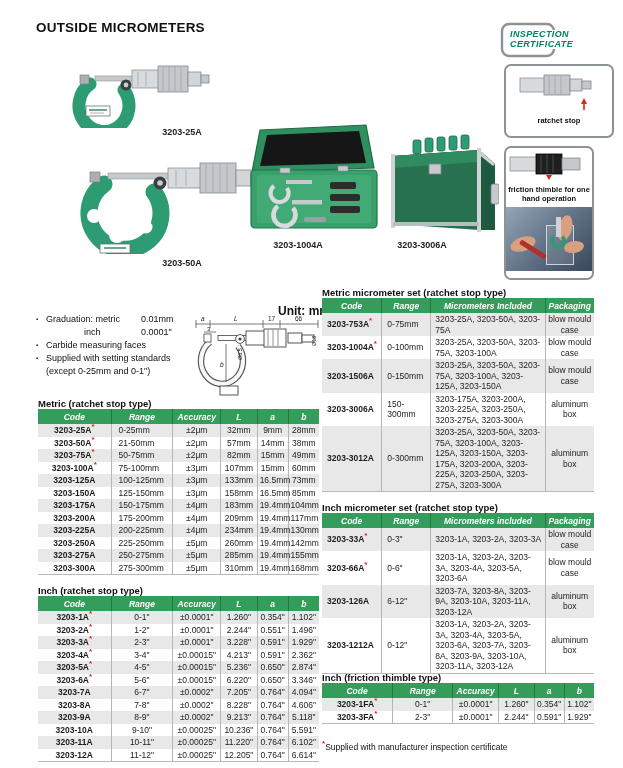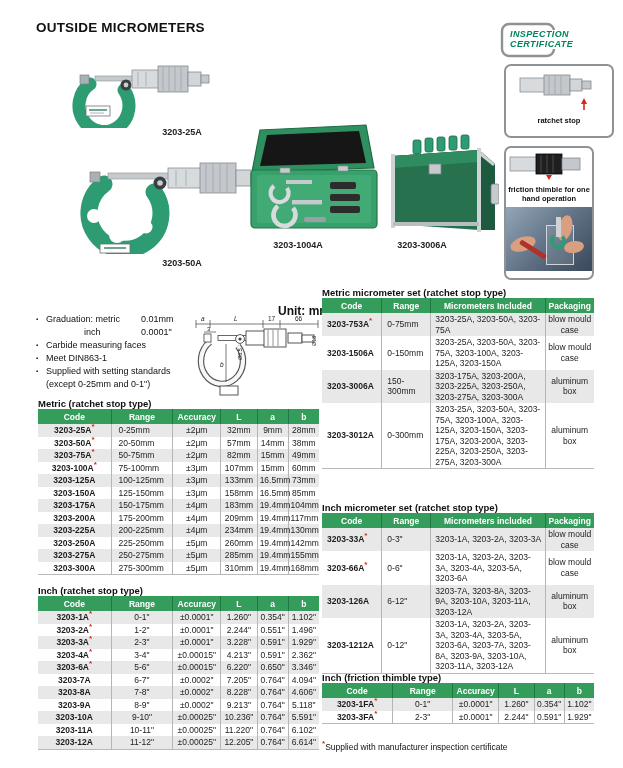--- a/index.html
+++ b/index.html
@@ -41,21 +41,21 @@
 
   .unit-label { font-size:12px; font-weight:bold; color:#111; }
 
   
   .sec-title { font-size:9.5px; font-weight:bold; color:#101010; }
 
   
   table.data-table { border-collapse:collapse; width:100%; table-layout:fixed; font-size:8.5px; color:#222;
     border-bottom:1px solid #b9b9b9; }
   table.data-table th {
-    background:#359d5c; color:#fff; font-weight:bold; font-size:8.5px;
+    background:#359d5c; color:#fff; font-weight:bold; font-style:italic; font-size:8.5px;
     padding:2.5px 1px; border-right:1px solid #1e7a40; text-align:center;
   }
   table.data-table th:last-child { border-right:none; }
   table.data-table td {
     padding:1px 2px; text-align:center; border-right:1px solid #b5b5b5;
     line-height:10.5px; vertical-align:middle;
   }
   table.data-table td:last-child { border-right:none; }
   table.data-table tbody tr:nth-child(odd) { background:#e8e8e8; }
   table.data-table tbody tr:nth-child(even) { background:#fff; }
@@ -226,24 +226,20 @@
       <span>0.01mm</span>
     </div>
     <div class="feat-line">
       <span class="feat-bullet"></span>
       <span class="feat-indent">inch</span>
       <span>0.0001"</span>
     </div>
     <div class="feat-line">
       <span class="feat-bullet">▪</span>
       <span class="feat-cont">Carbide measuring faces</span>
-    </div>
-    <div class="feat-line">
-      <span class="feat-bullet">▪</span>
-      <span class="feat-cont">Meet DIN863-1</span>
     </div>
     <div class="feat-line">
       <span class="feat-bullet">▪</span>
       <span class="feat-cont">Supplied with setting standards</span>
     </div>
     <div class="feat-line">
       <span class="feat-bullet"></span>
       <span class="feat-cont">(except 0-25mm and 0-1")</span>
     </div>
   </div>
@@ -298,21 +294,21 @@
         <tr>
           <td><span class="code">3203-25A</span><span class="star">*</span></td>
           <td>0-25mm</td>
           <td>±2μm</td>
           <td>32mm</td>
           <td>9mm</td>
           <td>28mm</td>
         </tr>
         <tr>
           <td><span class="code">3203-50A</span><span class="star">*</span></td>
-          <td>20-50mm</td>
+          <td>21-50mm</td>
           <td>±2μm</td>
           <td>57mm</td>
           <td>14mm</td>
           <td>38mm</td>
         </tr>
         <tr>
           <td><span class="code">3203-75A</span><span class="star">*</span></td>
           <td>50-75mm</td>
           <td>±2μm</td>
           <td>82mm</td>
@@ -433,20 +429,28 @@
         </tr>
         <tr>
           <td><span class="code">3203-4A</span><span class="star">*</span></td>
           <td>3-4"</td>
           <td>±0.00015"</td>
           <td>4.213"</td>
           <td>0.591"</td>
           <td>2.362"</td>
         </tr>
         <tr>
+          <td><span class="code">3203-5A</span><span class="star">*</span></td>
+          <td>4-5"</td>
+          <td>±0.00015"</td>
+          <td>5.236"</td>
+          <td>0.650"</td>
+          <td>2.874"</td>
+        </tr>
+        <tr>
           <td><span class="code">3203-6A</span><span class="star">*</span></td>
           <td>5-6"</td>
           <td>±0.00015"</td>
           <td>6.220"</td>
           <td>0.650"</td>
           <td>3.346"</td>
         </tr>
         <tr>
           <td><span class="code">3203-7A</span></td>
           <td>6-7"</td>
@@ -509,20 +513,26 @@
         </tr>
       </thead>
       <tbody>
         <tr>
           <td><span class="code">3203-753A</span><span class="star">*</span></td>
           <td>0-75mm</td>
           <td>3203-25A, 3203-50A, 3203-75A</td>
           <td>blow mould case</td>
         </tr>
         <tr>
+          <td><span class="code">3203-1004A</span><span class="star">*</span></td>
+          <td>0-100mm</td>
+          <td>3203-25A, 3203-50A, 3203-75A, 3203-100A</td>
+          <td>blow mould case</td>
+        </tr>
+        <tr>
           <td><span class="code">3203-1506A</span></td>
           <td>0-150mm</td>
           <td>3203-25A, 3203-50A, 3203-75A, 3203-100A, 3203-125A, 3203-150A</td>
           <td>blow mould case</td>
         </tr>
         <tr>
           <td><span class="code">3203-3006A</span></td>
           <td>150-300mm</td>
           <td>3203-175A, 3203-200A, 3203-225A, 3203-250A, 3203-275A, 3203-300A</td>
           <td>aluminum box</td>

